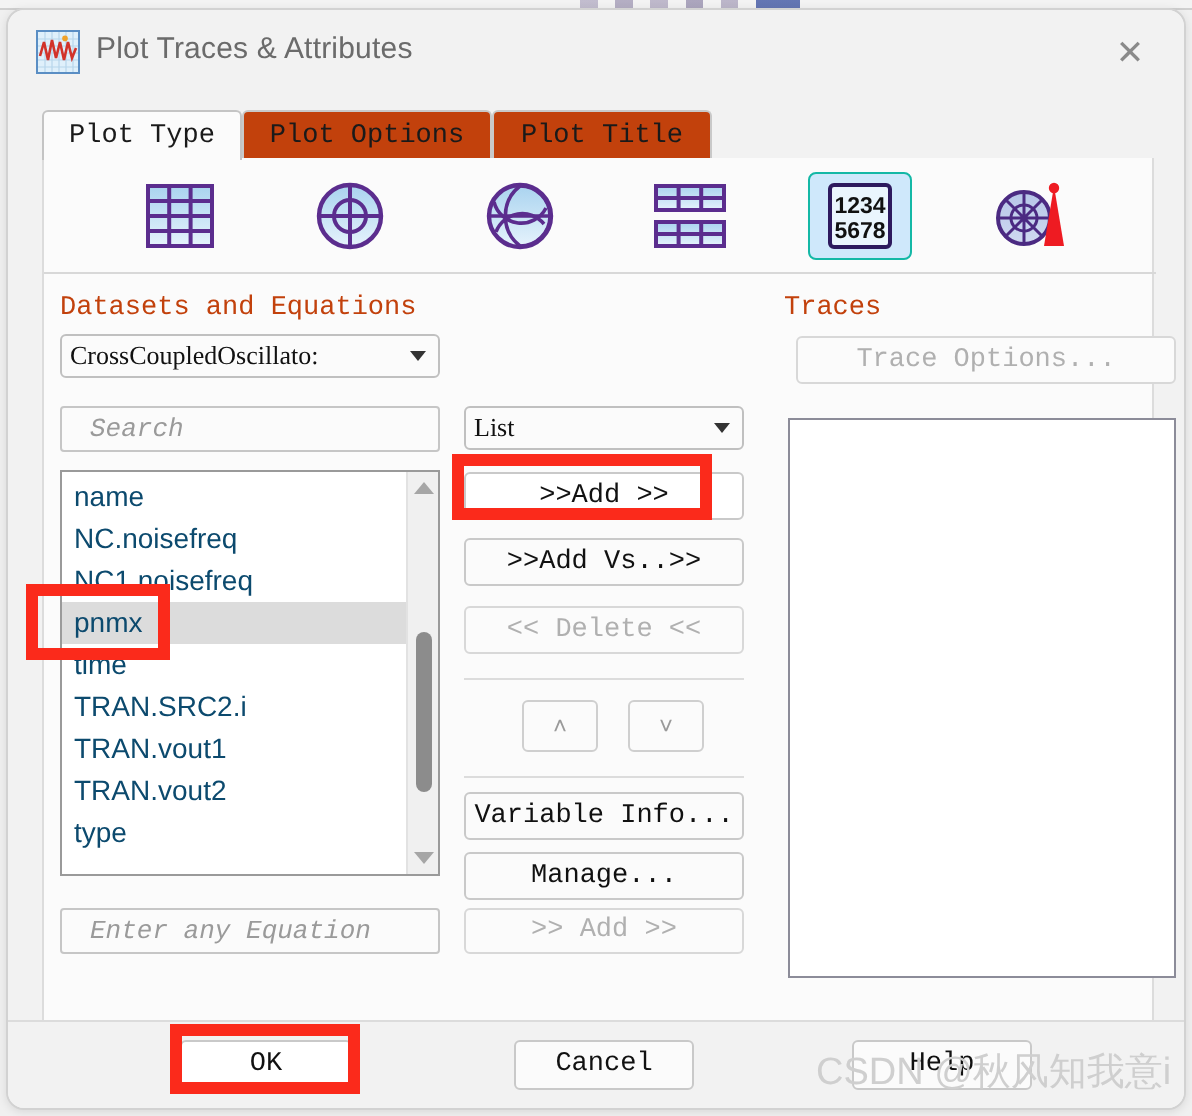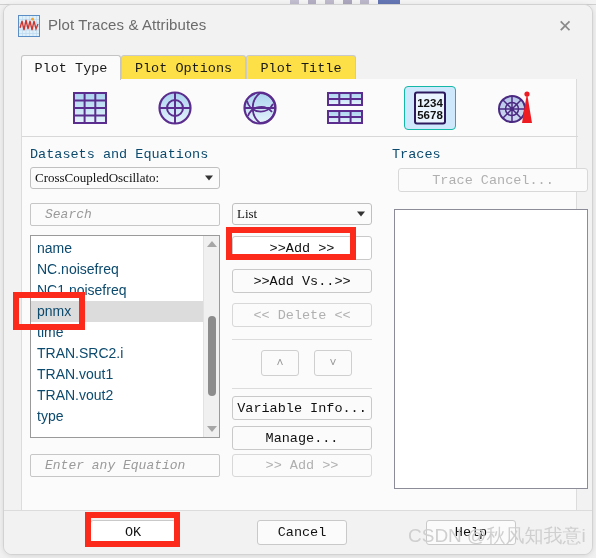--- a/index.html
+++ b/index.html
@@ -68,21 +68,21 @@
   .tabstrip {
     position: absolute; left: 17px; top: 50px;
     width: 556px; height: 25px;
     border-bottom: 1px solid #cdcdcd;
   }
   .tab {
     position: absolute; top: 0; height: 25px;
     display: flex; align-items: center; justify-content: center;
     font-family: "Liberation Mono", monospace;
     font-size: 13.5px; color: #1a1a1a;
-    background: #fde047;
+    background: #c2410c;
     border: 1px solid #c9c9c9;
     border-bottom: none;
     border-top-left-radius: 3px; border-top-right-radius: 3px;
     cursor: pointer;
   }
   .tab.active {
     background: #fbfbfb;
     border-color: #c4c4c4;
     z-index: 2;
   }
@@ -113,21 +113,21 @@
     cursor: pointer;
   }
   .ptype.sel {
     background: #cfe8fb;
     border: 1px solid #14b8a6;
   }
 
   .section-label {
     position: absolute;
     font-family: "Liberation Mono", monospace;
-    font-size: 13.5px; color: #0c4a6e;
+    font-size: 13.5px; color: #c2410c;
   }
 
   
   .combo {
     position: absolute;
     background: #fbfbfb;
     border: 1px solid #c0c0c0;
     border-radius: 3px;
     display: flex; align-items: center;
     font-family: Liberation Serif, serif;
@@ -459,21 +459,21 @@
         <span class="chev">˅</span>
       </div>
 
       <div class="hr" style="left:210px; top:309px; width:140px;"></div>
 
       <div class="btn" style="left:210px; top:317px; width:140px; height:24px;">Variable Info...</div>
       <div class="btn" style="left:210px; top:347px; width:140px; height:24px;">Manage...</div>
 
       <div class="section-label" style="left:370px; top:68px">Traces</div>
 
-      <div class="btn disabled" style="left:376px; top:89px; width:190px; height:24px;">Trace Cancel...</div>
+      <div class="btn disabled" style="left:376px; top:89px; width:190px; height:24px;">Trace Options...</div>
 
       <div class="traces-box" style="left:372px; top:130px; width:194px; height:280px;"></div>
     </div>
 
     <div class="bottombar">
       <div class="btn plain" style="left:86px; top:9px; width:86px; height:25px;">OK</div>
       <div class="btn" style="left:253px; top:9px; width:90px; height:25px;">Cancel</div>
       <div class="btn" style="left:422px; top:9px; width:90px; height:25px;">Help</div>
     </div>
   </div>

